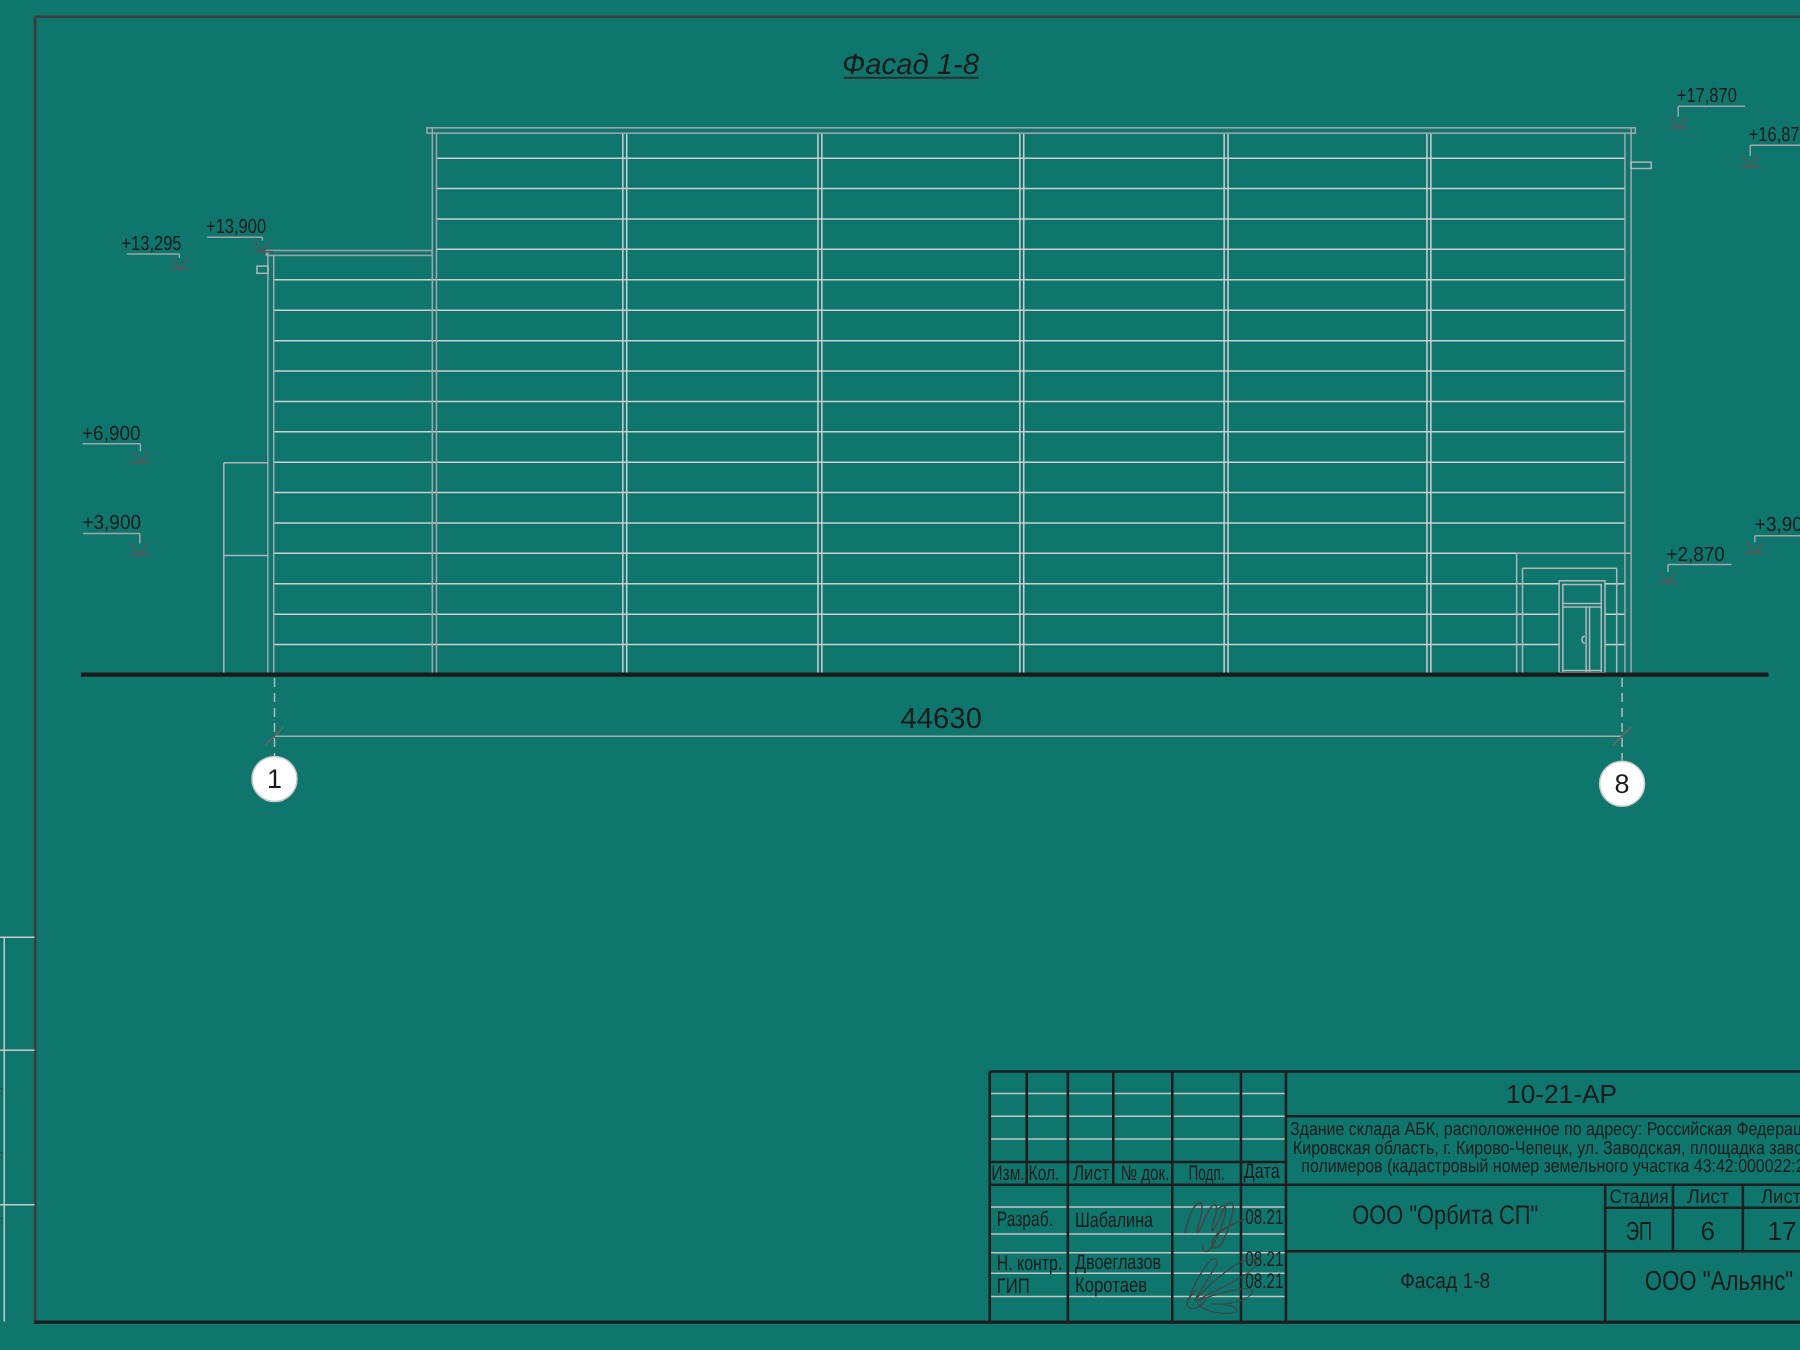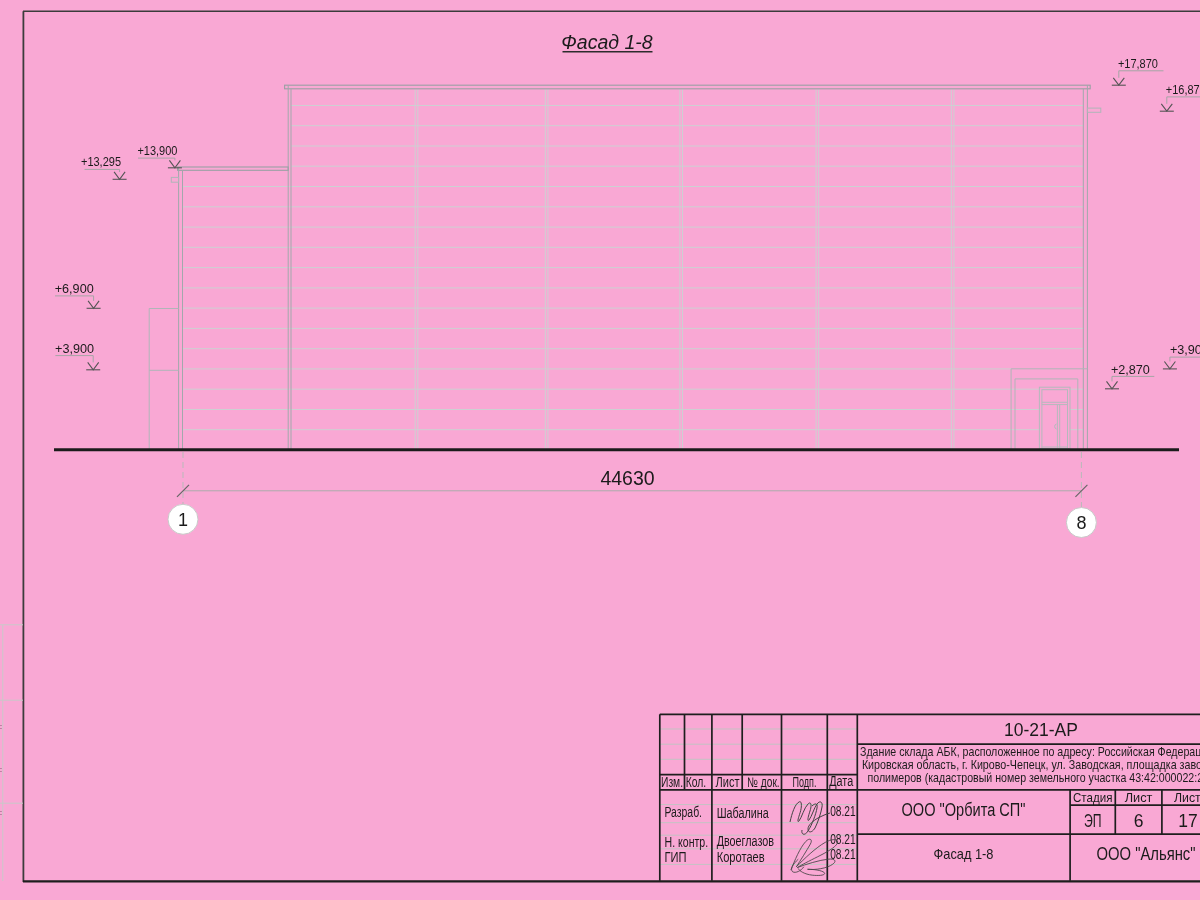--- a/index.html
+++ b/index.html
@@ -1,16 +1,16 @@
 <!DOCTYPE html>
 <html><head>
 <meta charset="utf-8">
 <style>
   html,body{margin:0;padding:0;background:#ffffff;}
-  .page{position:relative;width:1200px;height:900px;background:#f9a8d4;overflow:hidden;
+  .page{position:relative;width:1200px;height:900px;background:#0f766e;overflow:hidden;
         font-family:"Liberation Sans", sans-serif;}
   svg text{font-family:"Liberation Sans", sans-serif;fill:#1b1b1b;}
 </style>
 </head>
 <body>
 <div class="page">
 <svg width="1200" height="900" viewBox="0 0 1200 900">
 
 <line x1="23" y1="11.2" x2="1200" y2="11.2" stroke="#3c3c3c" stroke-width="1.6"></line>
 

